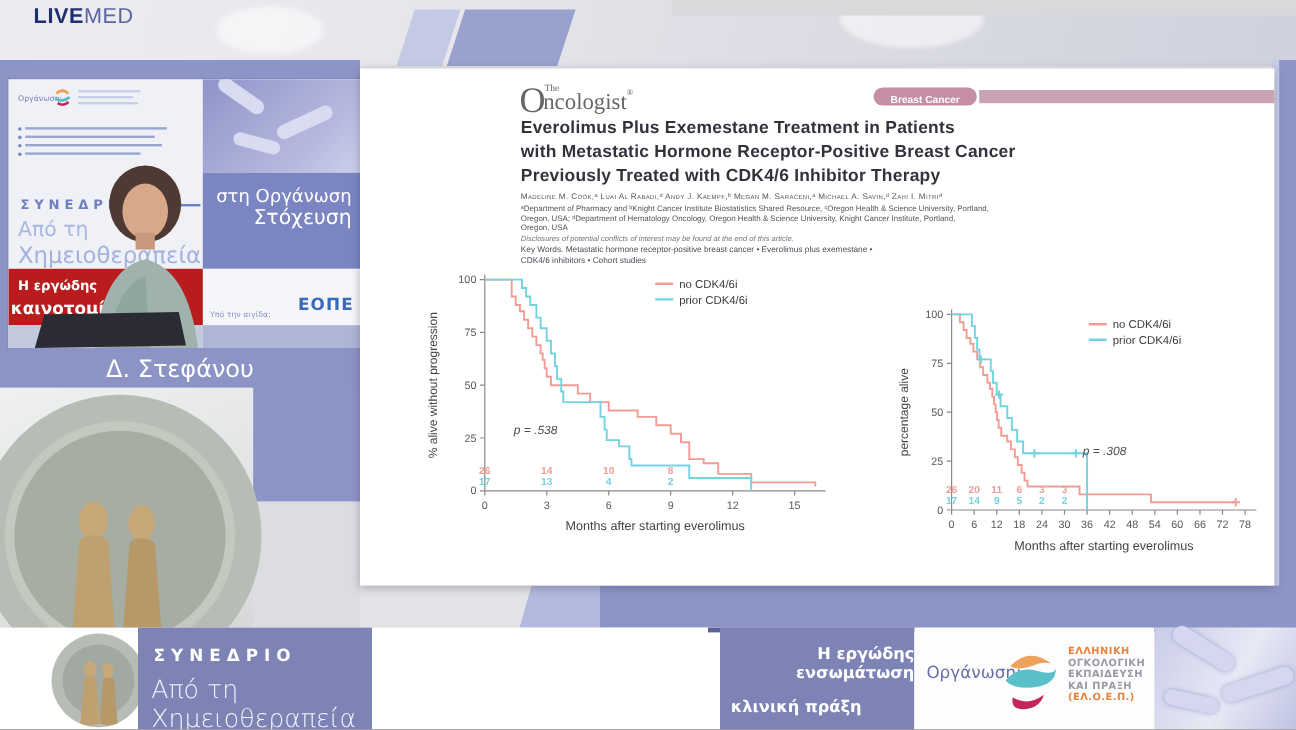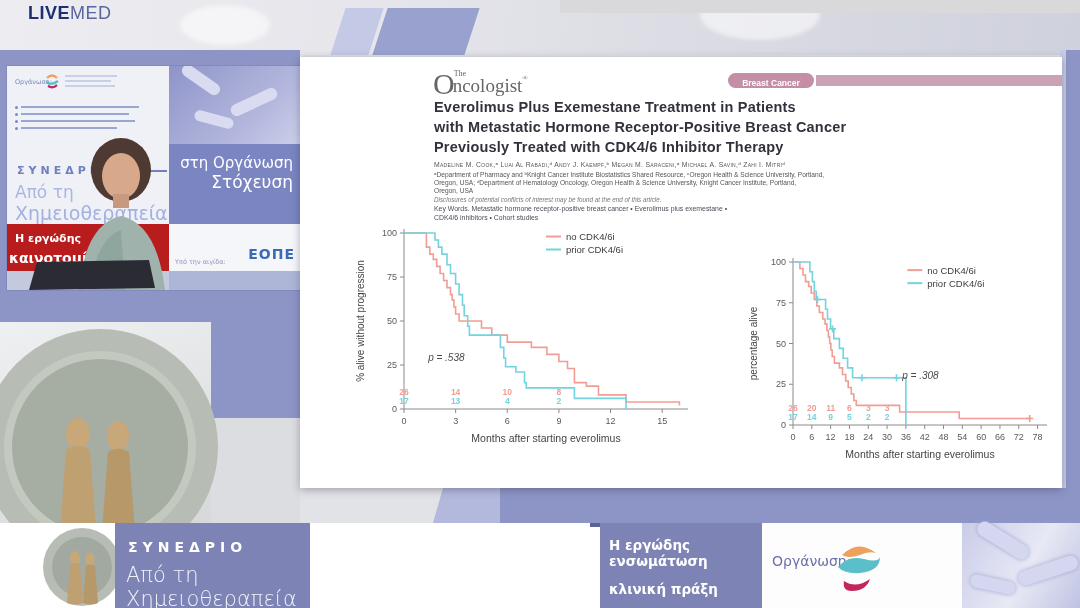--- a/index.html
+++ b/index.html
@@ -80,21 +80,21 @@
   .affil{position:absolute;left:134px;width:600px;font-size:6.6px;color:#555;line-height:8.2px;}
   .disc{position:absolute;left:134px;top:139px;font-size:6.3px;font-style:italic;color:#777;}
   .kw{position:absolute;left:134px;width:600px;font-size:6.9px;color:#4c4c58;line-height:8.6px;}
 
   
   .footer{left:0;top:523px;width:1080px;height:85px;background:#ffffff;}
   .f-darkstrip{position:absolute;left:590px;top:0;width:490px;height:4px;background:#5c6197;}
   .f-purpleA{position:absolute;left:115px;top:0;width:195px;height:85px;background:#7d84b5;}
   .f-congress{position:absolute;left:13px;top:16px;color:#fff;font-size:14px;font-weight:700;letter-spacing:5px;}
   .f-line1{position:absolute;left:11px;top:40px;color:#f2f3fa;font-size:21px;font-weight:300;}
-  .f-purpleB{position:absolute;left:600px;top:0;width:162px;height:85px;background:#7d84b5;color:#fff;}
+  .f-purpleB{position:absolute;left:600px;top:0;width:162px;height:85px;background:#7d84b5;color:#fff;text-align:right;}
   .f-purpleB div{position:absolute;left:9px;font-size:13.5px;font-weight:600;}
   .f-orgpanel{position:absolute;left:762px;top:0;width:200px;height:85px;background:#fdfdfe;}
   .f-orglabel{position:absolute;left:10px;top:30px;color:#6a6fa8;font-size:14px;}
   .f-orgtext{position:absolute;left:128px;top:15px;font-size:8.2px;line-height:9.6px;letter-spacing:.4px;}
   .f-orgtext .o{color:#e8833a;font-weight:700;}
   .f-orgtext .g{color:#9a9aa5;font-weight:600;}
   .f-micro{position:absolute;left:962px;top:0;width:118px;height:85px;
      background:linear-gradient(120deg,#c9cce8,#e8e9f5 55%,#bfc3e2);}
   .f-micro i{position:absolute;display:block;background:#d4d7ef;border-radius:9px;box-shadow:0 0 4px #9ea4cf;}
 </style>
@@ -179,20 +179,23 @@
       <rect x="54" y="58" width="16" height="14" fill="#c79a80"></rect>
       <path d="M20 154 q6 -66 42 -74 q36 8 44 74 z" fill="#9fb3ac"></path>
       <path d="M30 154 q8 -52 32 -60 l4 60 z" fill="#8ea69e"></path>
     </svg>
     
     <svg class="abs" style="left:22px;top:194px;" width="130" height="30">
       <path d="M8 2 L120 0 L126 28 L0 30 Z" fill="#2b2b33"></path>
     </svg>
   </div>
 
+  <div class="abs namebar">
+    <span class="n greek">Δ. Στεφάνου</span>
+  </div>
 
   <div class="abs slide">
     <div class="onc-logo">
       <span class="bigO">O</span><span class="onc-stack"><span class="the">The</span><span class="rest">ncologist</span></span><span class="onc-reg">®</span>
     </div>
     <div class="badge-pill">
       <span class="b">Breast Cancer</span>
     </div>
     <div class="badge-bar"></div>
     <div class="ttl" style="top:42px;">Everolimus Plus Exemestane Treatment in Patients</div>
@@ -343,20 +346,27 @@
       <div class="greek" style="top:14px;">Η εργώδης ενσωμάτωση</div>
       <div class="greek" style="top:58px;">κλινική πράξη</div>
     </div>
     <div class="f-orgpanel">
       <span class="f-orglabel greek">Οργάνωση:</span>
       <svg class="abs" style="left:68px;top:14px;" width="56" height="56">
         <path d="M12 18 q16 -16 34 -2 q-8 -2 -16 2 q-12 4 -18 0" fill="#eda15c"></path>
         <path d="M8 30 q10 -12 26 -8 q14 4 16 -2 q0 14 -20 16 q-16 1 -22 -6" fill="#5bbfca"></path>
         <path d="M14 44 q12 8 26 -2 q-4 12 -18 12 q-10 0 -8 -10" fill="#c2265c"></path>
       </svg>
+      <div class="f-orgtext greek">
+        <div class="o">ΕΛΛΗΝΙΚΗ</div>
+        <div class="g">ΟΓΚΟΛΟΓΙΚΗ</div>
+        <div class="g">ΕΚΠΑΙΔΕΥΣΗ</div>
+        <div class="g">ΚΑΙ ΠΡΑΞΗ</div>
+        <div class="o">(ΕΛ.Ο.Ε.Π.)</div>
+      </div>
     </div>
     <div class="f-micro">
       <i style="left:12px;top:10px;width:58px;height:15px;transform:rotate(32deg);"></i>
       <i style="left:55px;top:40px;width:62px;height:15px;transform:rotate(-18deg);"></i>
       <i style="left:8px;top:55px;width:46px;height:13px;transform:rotate(12deg);"></i>
     </div>
   </div>
 
 </div>
 

